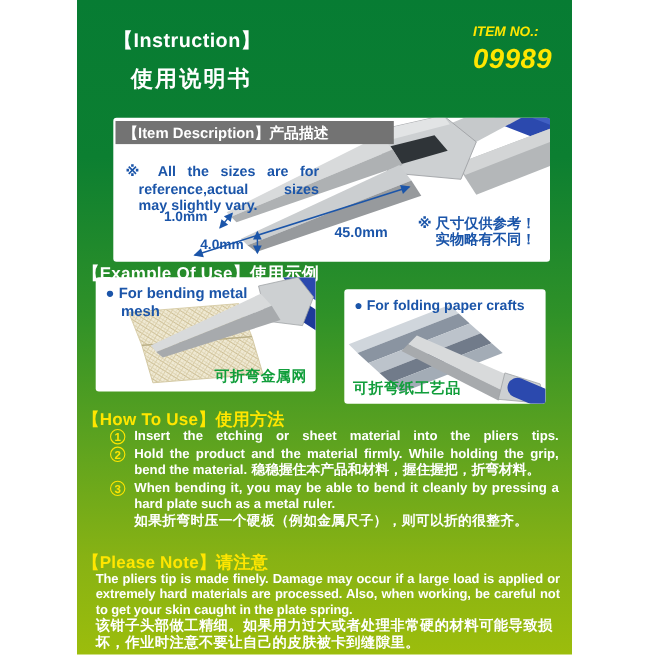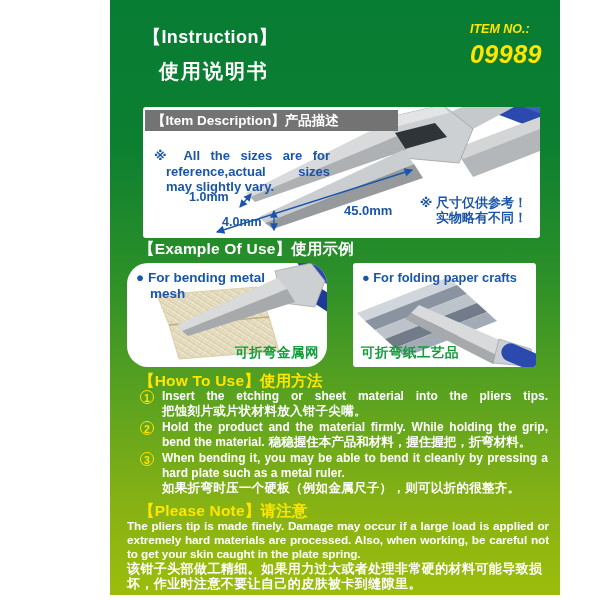--- a/index.html
+++ b/index.html
@@ -5,21 +5,20 @@
   html,body{margin:0;padding:0;}
   body{
     width:600px;height:600px;background:#ffffff;
     font-family:"Liberation Sans","DejaVu Sans",sans-serif;
     -webkit-font-smoothing:antialiased;
   }
   .canvas{position:relative;width:600px;height:600px;background:#ffffff;overflow:hidden;}
   .content{
     position:absolute;left:70px;top:0;width:450px;height:595px;
     background:linear-gradient(180deg,#077C33 0%,#0C7F31 24%,#2F9128 48%,#5EA31F 68%,#87B214 85%,#9CBD0C 100%);
-    margin-left:40px;
   }
   
   .title-en{position:absolute;left:33px;top:25px;color:#fff;font-weight:700;font-size:18px;letter-spacing:.4px;}
   .title-zh{position:absolute;left:49px;top:58px;color:#fff;font-weight:700;font-size:20px;letter-spacing:2px;}
   .itemno{position:absolute;right:18px;top:22px;display:flex;align-items:baseline;gap:4px;color:#FFE600;font-style:italic;font-weight:700;flex-direction:column;}
   .itemno .lab{font-size:12.5px;}
   .itemno .val{font-size:25px;letter-spacing:.5px;}
   
   .whitebox{position:absolute;background:#fff;border-radius:3px;}
   .photo-box{left:33px;top:107px;width:397px;height:131px;overflow:hidden;}
@@ -31,27 +30,27 @@
   .desc-note{position:absolute;left:11px;top:41px;width:176px;color:#1B55A9;font-weight:700;font-size:13px;line-height:15.5px;}
   .desc-note .ln{padding-left:12px;}
   .desc-note .ln.first{padding-left:0;}
   .jl{text-align:justify;text-align-last:justify;}
   .dim{position:absolute;color:#1B55A9;font-weight:700;font-size:12.5px;white-space:nowrap;}
   .dim-tip{left:46px;top:83px;}
   .dim-jaw{left:79px;top:108px;}
   .dim-len{left:201px;top:96px;font-size:13px;}
   .zh-note{position:absolute;right:13px;top:89px;text-align:right;color:#1B55A9;font-weight:700;font-size:13px;line-height:14.5px;white-space:nowrap;}
   
-  .sec-h{position:absolute;left:29px;font-weight:700;font-size:15.5px;white-space:nowrap;letter-spacing:.2px;}
+  .sec-h{position:absolute;left:5px;font-weight:700;font-size:15.5px;white-space:nowrap;letter-spacing:.2px;}
   .sec-h.white{color:#fff;}
   .sec-h.yellow{color:#FFE600;}
   .h-example{top:239px;}
   .h-howto{top:371px;}
   .h-note{top:501px;}
-  .ex-left{left:17px;top:263px;width:200px;height:104px;overflow:hidden;border-radius:21px;}
+  .ex-left{left:17px;top:252px;width:200px;height:104px;overflow:hidden;}
   .ex-right{left:243px;top:263px;width:183px;height:104px;overflow:hidden;}
   .ex-title{position:absolute;left:9px;top:7px;color:#1B55A9;font-weight:700;font-size:13.5px;line-height:16px;padding-left:14px;text-indent:-14px;}
   .ex-left .ex-title{width:150px;}
   .ex-right .ex-title{font-size:12.8px;white-space:nowrap;}
   .caption{position:absolute;bottom:5px;color:#119E3B;font-weight:700;font-size:13.5px;white-space:nowrap;letter-spacing:.5px;}
   .cap-right{right:8px;}
   .cap-left{left:8px;}
   
   .steps{position:absolute;left:30px;top:389px;width:408px;}
   .step{display:flex;margin-bottom:1px;}
@@ -173,21 +172,20 @@
       <div class="caption cap-left">可折弯纸工艺品</div>
     </div>
 
     <div class="sec-h yellow h-howto">【How To Use】使用方法</div>
     <div class="steps">
 
       <div class="step">
         <div class="stepnum">1</div>
         <div class="stepbody">
           <div class="en jl">Insert the etching or sheet material into the pliers tips.</div>
-          <div class="zh">把蚀刻片或片状材料放入钳子尖嘴。</div>
         </div>
       </div>
 
       <div class="step">
         <div class="stepnum">2</div>
         <div class="stepbody">
           <div class="flow">
             <span>Hold the product and the material firmly. While holding the grip, bend the material.</span><span class="zhpart">稳稳握住本产品和材料，握住握把，折弯材料。</span>
           </div>
         </div>

